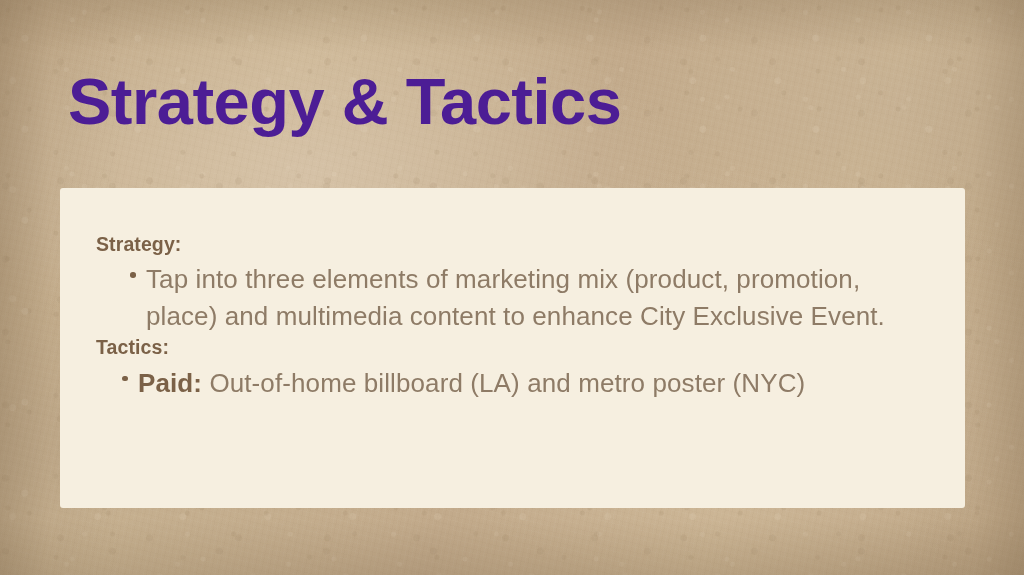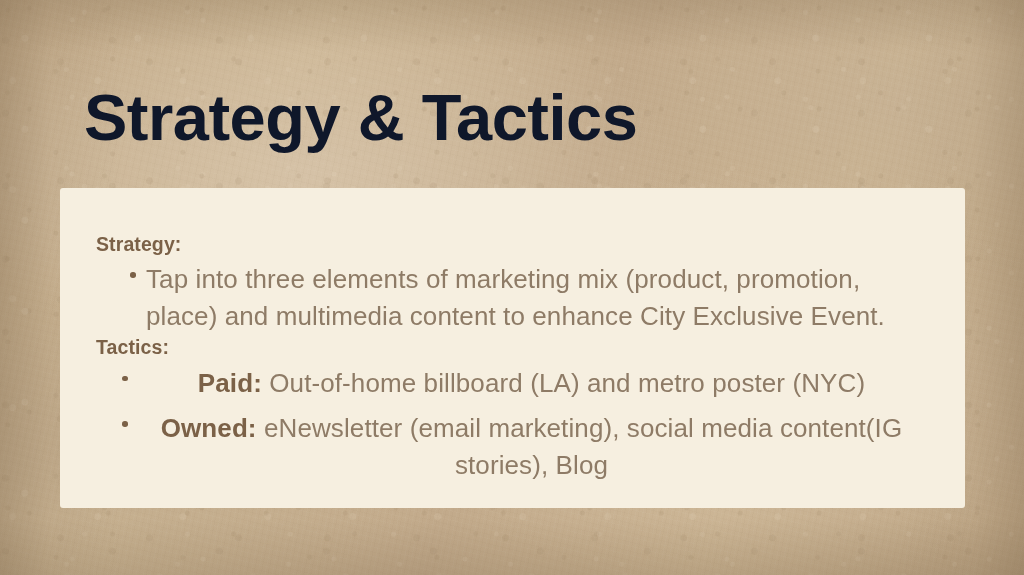--- a/index.html
+++ b/index.html
@@ -88,26 +88,26 @@
       linear-gradient(to left,  rgba(120,98,70,0.26) 0%, rgba(120,98,70,0.05) 5%, rgba(0,0,0,0) 12%),
       linear-gradient(to bottom, rgba(120,98,70,0.22) 0%, rgba(0,0,0,0) 9%),
       linear-gradient(to top,    rgba(120,98,70,0.24) 0%, rgba(0,0,0,0) 10%);
   }
 
   
   .slide-title {
     position: absolute;
     left: 68px;
     top: 68px;
-    margin: 16px;
+    margin: 0;
     font-family: "Liberation Sans", sans-serif;
     font-size: 65px;
     font-weight: 700;
     letter-spacing: -0.5px;
-    color: #0f172a;
+    color: #4c1d95;
     line-height: 1.05;
     white-space: nowrap;
   }
 
   
   .content-card {
     position: absolute;
     left: 60px;
     top: 188px;
     width: 905px;
@@ -159,21 +159,20 @@
     border-radius: 50%;
     background: #7b6147;
   }
 
   
   .list-strategy {
     margin-left: 26px;
   }
   .list-tactics {
     margin-left: 18px;
-    text-align: center;
   }
   .list-tactics .bullet-item + .bullet-item {
     margin-top: 9px;
   }
 
   .lead {
     font-weight: 700;
     color: #7b6147;
   }
 </style>
@@ -200,21 +199,17 @@
       </ul>
     </div>
 
     <div class="section">
       <div class="section-heading">Tactics:</div>
       <ul class="bullet-list list-tactics">
         <li class="bullet-item">
           <span class="lead">Paid:</span>
           <span>Out-of-home billboard (LA) and metro poster (NYC)</span>
         </li>
-        <li class="bullet-item">
-          <span class="lead">Owned:</span>
-          <span>eNewsletter (email marketing), social media content(IG stories), Blog</span>
-        </li>
       </ul>
     </div>
 
   </div>
 </div>
 
 </body></html>

